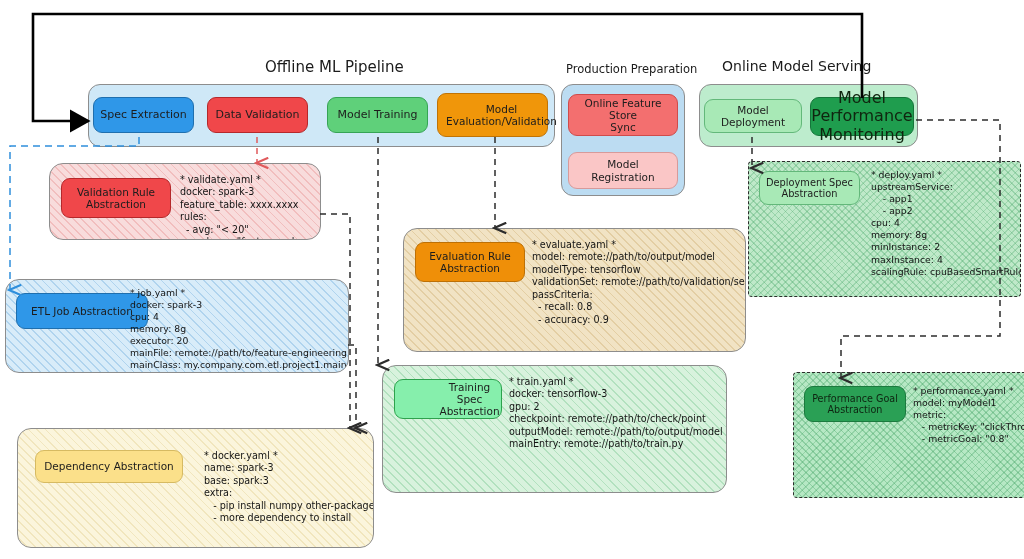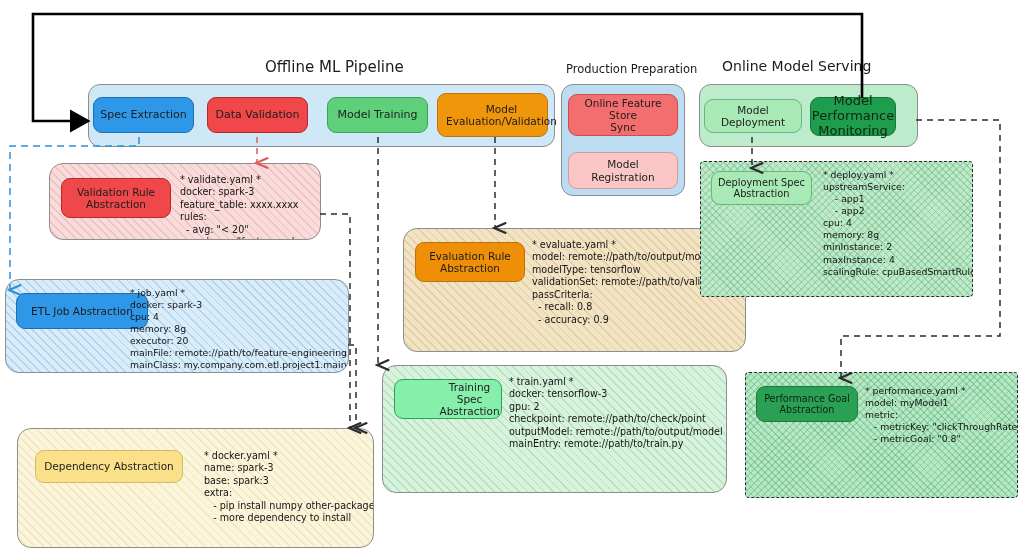--- a/index.html
+++ b/index.html
@@ -45,21 +45,21 @@
   .chip.redbig{background:#f0474a;border-color:#b5282b;}
   .chip.orangebig{background:#ef8f08;border-color:#bd7005;}
   .chip.greenbig{background:#86efac;border-color:#2ea24d;padding-left:48px;}
   .chip.dgreenbig{background:#2aa055;border-color:#1b7a3e;color:#0e2411;}
 
   
   .card{
     position:absolute;box-sizing:border-box;border-radius:14px;
     border:1.4px solid #8d8d8d;overflow:hidden;
   }
-  .card.dashed{border:1.6px dashed #2c2c2c;border-radius:4px;}
+  .card.dashed{border:1.6px dashed #2c2c2c;border-radius:4px;margin-left:48px;}
   .card .hatch{position:absolute;inset:0;}
   .card .inner{position:relative;width:100%;height:100%;}
 
   .yamlblk{
     position:absolute;white-space:pre;color:#141414;
     font-family:"DejaVu Sans", sans-serif;line-height:1.30;
   }
 </style>
 </head>
 <body>
@@ -136,21 +136,21 @@
   <div class="chip orange" style="left:437px;top:93px;width:111px;height:44px;font-size:10.5px;white-space:pre-line;padding-left:23px;">Model
 Evaluation/Validation</div>
 
   <div class="chip salmon" style="left:568px;top:94px;width:110px;height:42px;font-size:10.5px;white-space:pre-line;">Online Feature Store
 Sync</div>
 
   <div class="chip pink" style="left:568px;top:152px;width:110px;height:37px;font-size:10.5px;">Model Registration</div>
 
   <div class="chip lgreen" style="left:704px;top:99px;width:98px;height:34px;font-size:10.5px;">Model Deployment</div>
 
-  <div class="chip dgreen" style="left:810px;top:97px;width:86px;height:39px;font-size:13px;white-space:pre-line;">Model Performance
+  <div class="chip dgreen" style="left:810px;top:97px;width:104px;height:39px;font-size:16px;white-space:pre-line;">Model Performance
 Monitoring</div>
 
   <div class="card" style="left:49px;top:163px;width:272px;height:77px;background:#f8dcdc;">
     <div class="hatch" style="background:repeating-linear-gradient(45deg,rgba(226,120,120,.30) 0 1.2px,transparent 1.2px 6px);"></div>
     <div class="inner">
       <div class="chip redbig" style="left:11px;top:14px;width:110px;height:40px;font-size:10.5px;white-space:pre-line;">Validation Rule
 Abstraction</div>
       <div class="yamlblk" style="left:130px;top:10px;font-size:9.6px;">* validate.yaml *
 docker: spark-3
 feature_table: xxxx.xxxx

